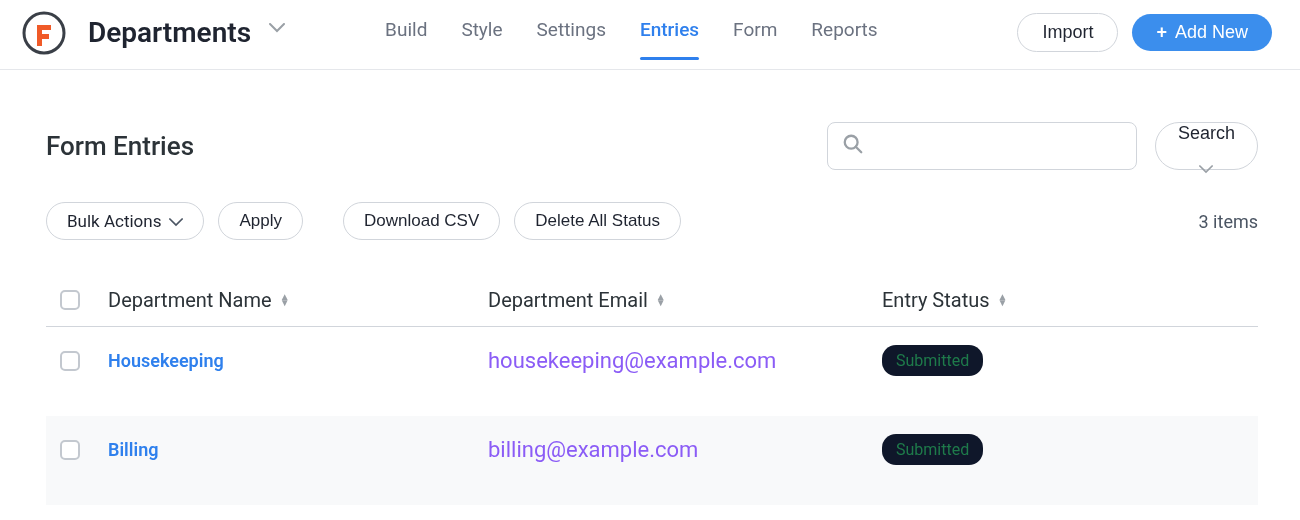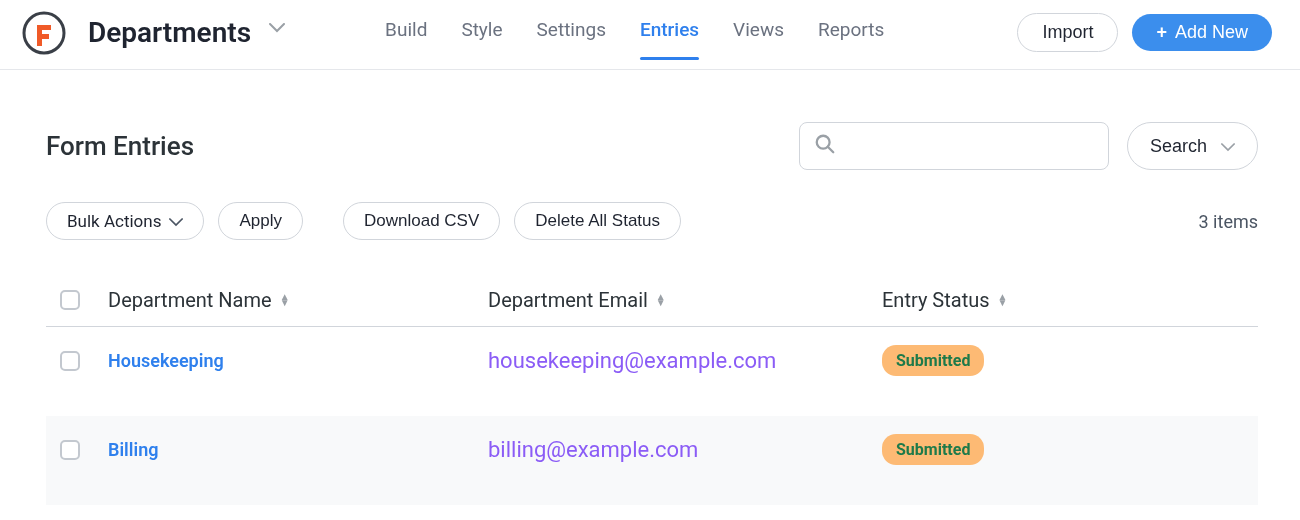--- a/index.html
+++ b/index.html
@@ -76,21 +76,21 @@
       width: 310px; height: 48px; border: 1px solid #d1d5db; border-radius: 8px;
       display: flex; align-items: center; padding: 0 14px; gap: 10px;
     }
     .search-box input {
       border: none; outline: none; flex: 1; font-size: 17px; color: #1f2430;
       background: transparent;
     }
     .search-btn {
       height: 48px; border: 1px solid #d1d5db; border-radius: 26px;
       padding: 0 22px; display: flex; align-items: center; gap: 14px;
-      font-size: 18px; color: #1f2430; background: #fff; cursor: pointer;
+      font-size: 18px; color: #1f2430; background: #fff; cursor: pointer; flex-direction: column;
     }
     .action-row {
       margin-top: 32px; display: flex; align-items: center; gap: 14px;
     }
     .pill {
       border: 1px solid #d1d5db; border-radius: 22px; background: #fff;
       padding: 8px 20px; font-size: 17px; color: #1f2430; cursor: pointer;
       display: flex; align-items: center; gap: 8px;
     }
     .items-count {
@@ -119,22 +119,22 @@
       padding: 18px 8px 40px 8px;
     }
     .trow.alt { background: #f8f9fa; }
     .cb {
       width: 20px; height: 20px; border: 2px solid #c3c8cf; border-radius: 5px;
       background: #fff; margin-left: 6px; cursor: pointer;
     }
     .link { color: #2f80ed; font-size: 18px; font-weight: 600; cursor: pointer; }
     .cell { font-size: 22px; color: #8b5cf6; }
     .badge {
-      display: inline-block; background: #fdba74; color: #1e7a4a;
-      font-size: 16px; font-weight: 700; padding: 6px 14px; border-radius: 14px;
+      display: inline-block; background: #0f172a; color: #1e7a4a;
+      font-size: 16px; font-weight: 400; padding: 6px 14px; border-radius: 14px;
     }
     .mag { color: #9aa0a6; }
   </style>
 </head>
 <body>
 
 <div class="header">
   <div class="logo">
     <svg width="44" height="44" viewBox="0 0 44 44">
       <circle cx="22" cy="22" r="20" fill="none" stroke="#3a3f47" stroke-width="3"></circle>
@@ -148,21 +148,21 @@
           <path d="M1 1 l7 7 l7 -7" fill="none" stroke="#9aa0a6" stroke-width="2" stroke-linecap="round"></path>
         </svg>
     </span>
   </div>
 
   <div class="nav">
     <div class="nav-item">Build</div>
     <div class="nav-item">Style</div>
     <div class="nav-item">Settings</div>
     <div class="nav-item active">Entries</div>
-    <div class="nav-item">Views</div>
+    <div class="nav-item">Form</div>
     <div class="nav-item">Reports</div>
   </div>
 
   <div class="header-actions">
     <button class="btn btn-outline">Import</button>
     <button class="btn btn-primary">
       <span class="plus">+</span>
       <span>Add New</span>
     </button>
   </div>

